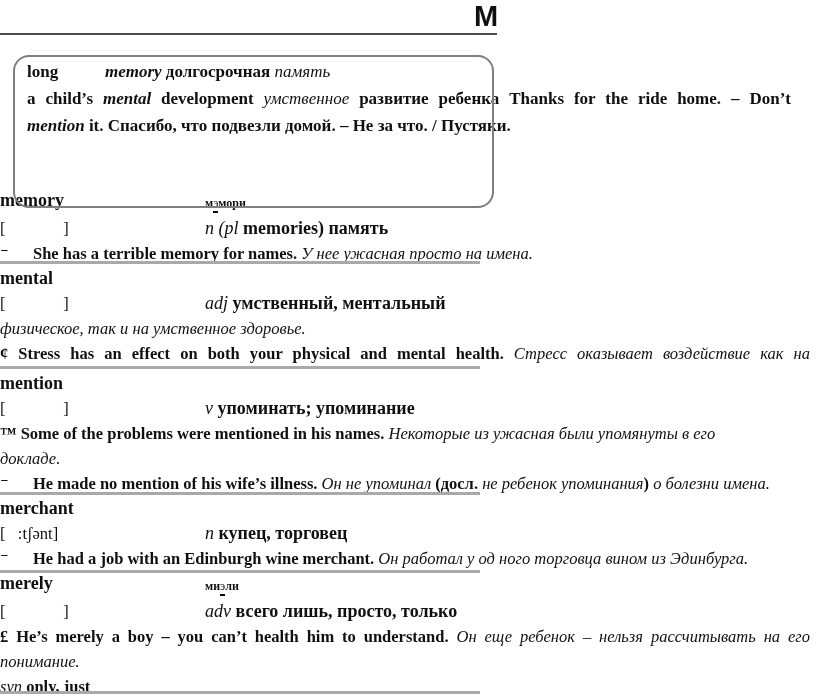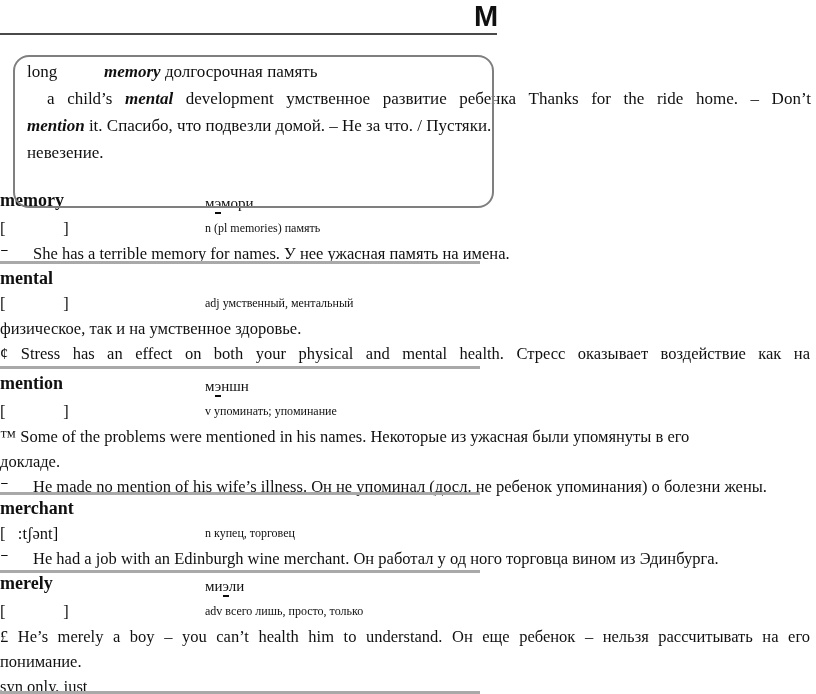--- a/index.html
+++ b/index.html
@@ -15,94 +15,92 @@
     font-weight:bold;font-size:29px;letter-spacing:-1px;line-height:32px;
   }
   .title-rule{position:absolute;left:0;top:33px;width:497px;height:2px;background:#4a4a4a;}
   .phrase-box{
     position:absolute;left:13px;top:55px;width:477px;height:149px;
     border:2px solid #7f7f7f;border-radius:16px;z-index:3;
     pointer-events:none;background:transparent;
   }
   .box-content{position:absolute;left:27px;top:58px;width:764px;z-index:1;}
   .box-line{font-size:17px;line-height:27px;white-space:nowrap;}
-  .box-line.justify{white-space:normal;text-align:justify;text-align-last:justify;width:764px;margin-left:20px;}
+  .box-line.justify{white-space:normal;text-align:justify;text-align-last:justify;width:764px;}
   .entries{position:absolute;left:0;top:0;width:816px;height:694px;z-index:2;}
   .entry{position:absolute;left:0;width:816px;}
   .row{display:grid;grid-template-columns:205px 1fr;line-height:25px;}
   .hw{font-size:18px;font-weight:bold;}
-  .tr{font-size:15px;padding-top:3px;}
+  .tr{font-size:12px;padding-top:3px;}
   .br{font-size:16.5px;}
-  .pos{font-size:12px;}
+  .pos{font-size:18px;}
   .examples{margin-top:0;}
   .exline{font-size:16.5px;line-height:25px;white-space:nowrap;}
   .exline.justify{white-space:normal;text-align:justify;text-align-last:justify;width:810px;}
-  .s-r{font-style:normal;font-weight:normal;}
-  .s-b{font-weight:normal;}
-  .s-i{}
+  .s-r{font-style:normal;font-weight:bold;}
+  .s-b{font-weight:bold;}
+  .s-i{font-style:italic;}
   .s-bi{font-weight:bold;font-style:italic;}
   .s-st{border-bottom:2px solid #0a0a0a;padding-bottom:1px;}
   .s-blt{display:inline-block;width:33px;font-weight:bold;}
   .divider{position:absolute;left:0;width:480px;height:3px;background:#a9a9a9;}
 </style>
 </head>
 <body>
 
 <div id="page">
   <div class="page-title">M</div>
   <div class="title-rule"></div>
   <div class="box-content">
       <div class="box-line"><span class="s-b">long</span><span class="s-r">&nbsp;&nbsp;&nbsp;&nbsp;&nbsp;&nbsp;&nbsp;&nbsp;&nbsp;&nbsp;&nbsp;</span><span class="s-bi">memory</span><span class="s-r"> долгосрочная </span><span class="s-i">память</span></div>
       <div class="box-line justify"><span class="s-b">a child’s </span><span class="s-bi">mental</span><span class="s-b"> development </span><span class="s-i">умственное</span><span class="s-r"> развитие ребенка </span><span class="s-b">Thanks for the ride home. – Don’t</span></div>
       <div class="box-line"><span class="s-bi">mention</span><span class="s-b"> it. </span><span class="s-r">Спасибо, что подвезли домой. – Не за что. / Пустяки.</span></div>
-      <div class="box-line"><span class="s-r">невезение.</span></div>
     </div>
   <div class="phrase-box"></div>
   <div class="entries">
   <div class="entry" style="top: 188px;">
     <div class="row">
       <div class="hw">memory</div>
       <div class="tr"><span class="s-r">м</span><span class="s-st">э</span><span class="s-r">мори</span></div>
     </div>
     <div class="row">
       <div class="br">[&nbsp;&nbsp;&nbsp;&nbsp;&nbsp;&nbsp;&nbsp;&nbsp;&nbsp;&nbsp;&nbsp;&nbsp;&nbsp;&nbsp;]</div>
       <div class="pos"><span class="s-i">n (pl </span><span class="s-b">memories</span><span class="s-r">) память</span></div>
     </div>
     <div class="examples">
-          <div class="exline"><span class="s-blt">⁻</span><span class="s-b">She has a terrible memory for names.</span><span class="s-i"> У нее ужасная память на имена.</span></div>
+          <div class="exline"><span class="s-blt">⁻</span><span class="s-b">She has a terrible memory for names.</span><span class="s-i"> У нее ужасная просто на имена.</span></div>
         </div>
   </div>
 
   <div class="entry" style="top: 266px;">
     <div class="row">
       <div class="hw">mental</div>
     </div>
     <div class="row">
       <div class="br">[&nbsp;&nbsp;&nbsp;&nbsp;&nbsp;&nbsp;&nbsp;&nbsp;&nbsp;&nbsp;&nbsp;&nbsp;&nbsp;&nbsp;]</div>
       <div class="pos"><span class="s-i">adj</span><span class="s-r"> умственный, ментальный</span></div>
     </div>
     <div class="examples">
           <div class="exline"><span class="s-i">физическое, так и на умственное здоровье.</span></div>
           <div class="exline justify"><span class="s-r">¢ </span><span class="s-b">Stress has an effect on both your physical and mental health.</span><span class="s-i"> Стресс оказывает воздействие как на</span></div>
         </div>
   </div>
 
   <div class="entry" style="top: 371px;">
     <div class="row">
       <div class="hw">mention</div>
-      <div class="tr"><span class="s-r">м</span><span class="s-st">э</span><span class="s-r">ншн</span></div>
     </div>
     <div class="row">
       <div class="br">[&nbsp;&nbsp;&nbsp;&nbsp;&nbsp;&nbsp;&nbsp;&nbsp;&nbsp;&nbsp;&nbsp;&nbsp;&nbsp;&nbsp;]</div>
       <div class="pos"><span class="s-i">v</span><span class="s-r"> упоминать; упоминание</span></div>
     </div>
     <div class="examples">
           <div class="exline"><span class="s-r">™ </span><span class="s-b">Some of the problems were mentioned in his names.</span><span class="s-i"> Некоторые из ужасная были упомянуты в его</span></div>
           <div class="exline"><span class="s-i">докладе.</span></div>
-          <div class="exline"><span class="s-blt">⁻</span><span class="s-b">He made no mention of his wife’s illness.</span><span class="s-i"> Он не упоминал </span><span class="s-r">(досл. </span><span class="s-i">не ребенок упоминания</span><span class="s-r">) </span><span class="s-i">о болезни жены.</span></div>
+          <div class="exline"><span class="s-blt">⁻</span><span class="s-b">He made no mention of his wife’s illness.</span><span class="s-i"> Он не упоминал </span><span class="s-r">(досл. </span><span class="s-i">не ребенок упоминания</span><span class="s-r">) </span><span class="s-i">о болезни имена.</span></div>
         </div>
   </div>
 
   <div class="entry" style="top: 496px;">
     <div class="row">
       <div class="hw">merchant</div>
     </div>
     <div class="row">
       <div class="br">[&nbsp;&nbsp;&nbsp;:tʃənt]</div>
       <div class="pos"><span class="s-i">n</span><span class="s-r"> купец, торговец</span></div>

